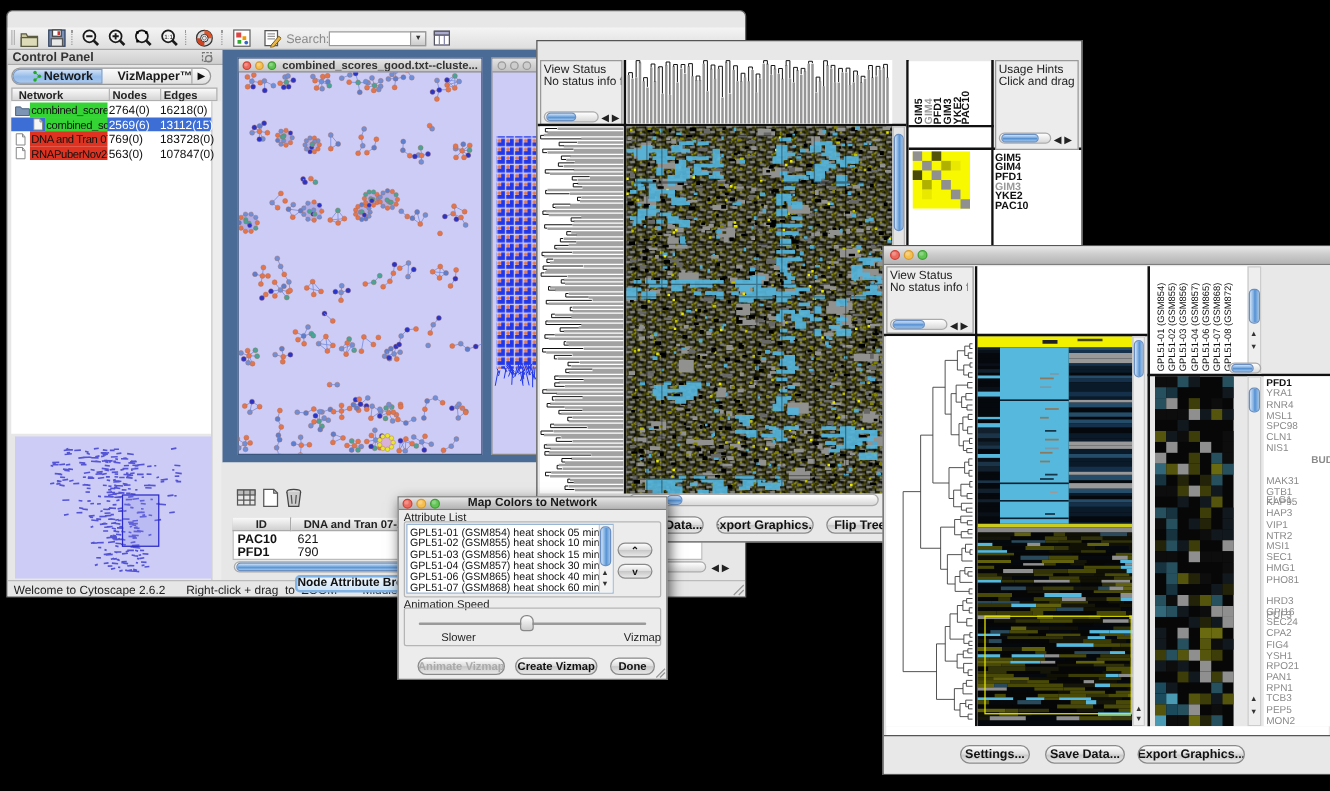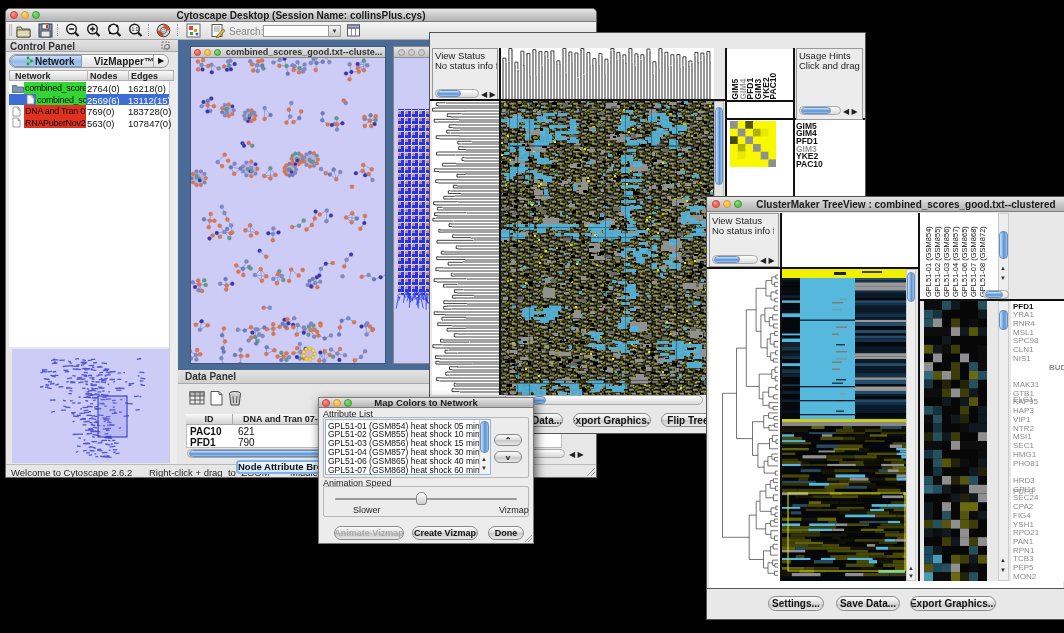--- a/index.html
+++ b/index.html
@@ -1,20 +1,14 @@
 <!DOCTYPE html>
 <html><head><meta charset="utf-8"><style>html,body{margin:0;padding:0;background:#000;}*{font-family:'Liberation Sans',sans-serif;}.abs{position:absolute;}</style></head><body>
 <div style="position:relative;width:1064px;height:633px;background:#000;overflow:hidden;">
     <div class="abs" style="left:5px;top:8px;width:592px;height:470px;background:#e7e7e7;border:1px solid #666;border-radius:5px 5px 0 0;box-sizing:border-box;overflow:hidden;">
-      <div style="position:absolute;left:0;top:0;width:590px;height:13px;background:linear-gradient(#e8e8e8,#cdcdcd 45%,#b4b4b4);border-bottom:1px solid #7e7e7e;box-sizing:border-box;">
-        <div style="position:absolute;left:4px;top:2px;width:8px;height:8px;border-radius:50%;background:radial-gradient(circle at 35% 30%, #fff4 20%, #0000 45%), #ec6a5e;border:0.5px solid #d14136;box-sizing:border-box;"></div>
-        <div style="position:absolute;left:15px;top:2px;width:8px;height:8px;border-radius:50%;background:radial-gradient(circle at 35% 30%, #fff4 20%, #0000 45%), #f5bf4f;border:0.5px solid #d89b2e;box-sizing:border-box;"></div>
-        <div style="position:absolute;left:26px;top:2px;width:8px;height:8px;border-radius:50%;background:radial-gradient(circle at 35% 30%, #fff4 20%, #0000 45%), #61c554;border:0.5px solid #3f9e33;box-sizing:border-box;"></div>
-        <div style="position:absolute;left:0px;top:0;width:590px;height:100%;display:flex;align-items:center;justify-content:center;font-size:10px;font-weight:bold;color:#1a1a1a;white-space:nowrap;overflow:hidden;">Cytoscape Desktop (Session Name: collinsPlus.cys)</div>
-      </div>
       <div class="abs" style="left:0;top:13px;width:590px;height:18px;background:linear-gradient(#f4f4f4,#dedede);border-bottom:1px solid #a8a8a8;box-sizing:border-box;"></div>
       <div class="abs" style="left:3px;top:15px;width:1px;height:12px;background:#b5b5b5;"></div>
       <div class="abs" style="left:5px;top:15px;width:1px;height:12px;background:#b5b5b5;"></div>
       <div class="abs" style="left:10px;top:14px;width:15px;height:15px;"><svg width="15" height="15">
           <path d="M1 4 l4 0 1 2 8 0 0 8 -13 0 z" fill="#c9c7a0" stroke="#5a5a40" stroke-width="1"></path>
           <path d="M1 7 l13 0 0 7 -13 0 z" fill="#dedcb8" stroke="#5a5a40" stroke-width="1"></path>
         </svg></div>
       <div class="abs" style="left:32px;top:14px;width:15px;height:15px;"><svg width="15" height="15">
           <rect x="1" y="1" width="13" height="13" fill="#7a8fb5" stroke="#30415f"></rect>
           <rect x="4" y="1" width="7" height="5" fill="#fff" stroke="#444"></rect>
@@ -145,23 +139,20 @@
         <path d="M40.6 10.9l5.7 0.0M79.1 10.4l4.1 0.0M40.8 10.6l1.9 -0.7M39.0 11.4l5.1 -0.7M124.8 10.3l4.3 -0.8M63.1 10.1l3.9 -0.5M70.3 10.9l3.6 0.5M75.9 11.3l3.8 -0.0M56.1 12.0l2.8 0.8M47.4 11.4l5.3 -0.3M72.5 14.6l1.8 -0.2M89.7 13.9l5.3 0.7M70.5 14.9l2.4 -0.0M69.4 13.9l5.9 -0.7M41.4 13.3l2.7 -0.3M39.7 14.6l5.8 -0.6M70.3 14.7l1.8 -0.5M81.1 14.0l4.0 -0.5M68.6 13.3l4.4 -0.1M57.4 13.6l2.5 0.8M76.7 16.6l5.5 -0.2M50.7 17.5l5.3 -0.6M86.6 17.7l2.7 -0.3M68.9 16.3l2.8 -0.7M54.5 16.9l4.2 -0.1M61.1 17.2l5.8 0.1M80.2 18.0l2.2 0.5M58.7 16.6l2.6 0.4M84.8 18.0l5.8 0.2M64.2 16.4l3.4 -0.7M92.7 19.8l4.7 0.5M69.5 19.9l4.2 -0.5M72.2 20.4l2.5 0.6M64.4 19.9l4.3 0.7M75.4 20.2l2.7 -0.7M78.6 20.0l2.3 0.1M90.7 21.3l5.5 0.3M92.1 20.5l4.6 -0.6M78.8 20.7l5.6 0.7M75.1 20.6l1.6 -0.0M71.2 19.5l6.0 0.1M51.4 21.1l4.8 0.4M60.8 20.0l5.6 0.3M29.8 21.0l5.6 -0.1M87.1 23.6l4.1 -0.2M30.7 22.6l4.2 0.2M127.5 23.2l4.8 0.4M71.8 23.3l4.1 0.5M111.4 23.6l1.6 -0.0M95.8 23.8l2.5 -0.0M30.0 22.4l2.7 -0.3M35.4 22.8l4.6 -0.5M105.7 24.2l3.5 -0.3M52.7 22.8l4.5 -0.1M93.9 23.2l5.5 0.1M28.5 23.4l2.1 0.5M97.8 23.0l5.8 -0.5M40.7 23.0l3.5 -0.5M42.7 26.1l3.7 0.5M92.8 26.4l5.9 -0.7M125.8 26.9l1.7 0.1M84.4 27.1l2.9 -0.8M92.8 27.2l1.6 -0.4M95.6 25.6l2.1 0.2M39.4 27.1l4.4 0.7M86.1 25.9l4.6 -0.0M75.7 26.9l3.6 -0.5M77.4 26.2l2.7 0.3M38.4 26.3l4.9 0.5M69.4 25.7l5.6 0.7M71.6 26.8l3.5 0.7M60.5 26.6l3.2 0.6M92.1 29.9l3.6 -0.5M31.8 29.9l5.2 0.3M86.8 30.6l5.9 0.1M128.3 29.2l5.1 0.7M88.8 29.5l1.9 0.1M55.1 29.6l5.0 -0.8M77.4 28.9l5.1 -0.3M65.2 28.9l5.0 -0.6M32.5 30.0l5.3 0.7M69.7 30.5l3.7 -0.7M79.7 30.1l2.8 0.2M105.3 30.3l3.9 0.1M64.4 30.4l5.3 -0.5M97.6 30.5l5.3 0.0M58.4 32.7l3.9 0.2M66.3 33.6l1.6 0.0M36.1 32.7l4.0 0.3M101.3 32.8l1.8 -0.1M127.8 32.0l3.6 -0.1M58.2 33.5l5.2 -0.0M67.1 33.6l4.3 -0.6M89.5 31.7l5.0 -0.5M79.6 32.4l2.9 0.2M113.2 33.2l2.0 -0.6M54.3 32.8l2.4 -0.1M72.7 32.5l3.2 0.0M83.4 33.0l4.3 0.0M88.8 32.9l5.3 0.6M78.6 36.6l5.1 -0.3M116.5 36.6l2.9 -0.5M128.4 35.3l2.1 0.4M73.4 35.0l2.7 0.5M33.5 35.6l2.1 0.3M95.7 35.2l1.6 0.3M129.1 36.3l3.8 0.0M37.9 35.2l4.6 -0.7M79.6 35.8l4.0 0.1M78.4 35.2l2.2 -0.5M116.5 35.0l5.7 -0.7M33.6 36.3l3.6 -0.3M43.4 36.0l3.4 -0.8M80.4 36.5l4.7 -0.5M33.1 38.3l3.3 -0.5M86.2 37.9l3.8 0.6M87.0 39.2l5.4 -0.2M35.5 38.9l4.2 0.8M80.8 39.4l5.6 0.4M55.1 38.7l5.2 0.6M103.2 39.4l5.0 -0.2M46.6 38.0l4.8 -0.3M70.3 39.2l3.1 0.2M74.7 39.8l2.5 0.3M54.0 39.0l4.1 -0.2M106.5 39.2l6.0 0.3M79.4 39.1l1.6 0.4M28.1 38.0l3.3 -0.5M74.5 42.8l2.6 0.1M85.4 42.9l3.8 0.1M104.2 41.2l5.1 0.2M79.3 41.1l4.9 0.7M90.3 42.0l2.3 0.2M96.2 42.9l1.8 -0.1M57.4 41.6l3.1 0.2M76.2 41.6l4.0 0.3M79.2 41.1l2.6 -0.5M82.7 44.9l4.9 0.6M79.9 46.0l5.9 -0.7M74.5 45.0l5.6 -0.0M92.5 46.0l3.9 0.4M77.9 46.1l3.6 0.5M73.3 45.0l4.3 -0.5M74.9 45.2l1.7 -0.6M56.4 44.6l3.5 0.1M88.9 45.7l3.4 0.0M122.0 47.7l4.8 -0.6M79.4 48.8l5.5 0.2M71.4 48.3l4.6 0.1M90.5 48.7l4.3 -0.5M80.3 49.0l5.6 -0.7M127.5 47.7l1.8 -0.1M74.4 47.3l3.9 -0.7M74.5 48.3l4.5 0.2M66.4 47.9l2.4 0.4M93.9 50.4l5.3 -0.6M88.6 50.7l5.0 -0.1M57.9 51.9l2.7 -0.2M50.9 51.4l3.0 0.4M37.9 51.2l5.6 -0.2M108.4 50.5l1.9 0.1M99.9 51.7l3.7 -0.3M81.1 51.6l2.5 -0.7M73.3 51.7l2.9 0.3M78.1 54.9l3.1 -0.2M89.2 54.8l2.0 0.1M115.2 54.3l5.6 0.5M60.3 54.0l2.9 -0.2M113.1 54.1l2.6 -0.2M65.6 54.2l3.1 -0.2M87.4 54.5l5.1 0.5M100.6 53.8l4.0 0.4M90.1 54.4l1.6 0.1M70.6 58.4l4.1 0.2M82.1 58.1l4.0 -0.7M74.2 58.0l1.9 0.6M100.8 58.0l2.1 0.2M92.2 56.9l2.6 0.4M51.3 57.2l3.3 0.7M76.1 57.5l4.5 0.1M75.2 57.3l5.6 0.5M53.8 58.2l4.5 0.5M97.9 60.9l5.8 0.0M49.2 61.2l4.7 -0.1M71.6 61.6l4.8 -0.2M84.6 60.0l2.3 -0.1M68.3 60.2l1.8 -0.6M123.4 61.2l4.4 -0.5M97.4 61.4l4.1 -0.7M87.2 60.0l2.0 -0.5M82.5 60.0l4.2 -0.5M106.9 63.0l2.8 0.4M71.9 63.7l5.2 -0.4M99.8 64.5l5.5 -0.3M39.2 63.1l3.7 -0.7M67.5 64.3l5.8 -0.2M59.8 64.7l2.7 0.3M76.5 62.7l2.6 -0.0M59.0 63.9l4.7 -0.5M101.9 63.3l2.2 -0.4M94.0 67.8l4.4 -0.4M65.0 66.1l3.9 0.4M111.6 67.4l5.3 -0.7M80.3 67.2l2.7 -0.6M61.0 67.0l5.8 0.6M82.4 67.4l2.9 -0.1M86.4 66.2l5.2 0.1M76.3 66.1l3.9 0.5M74.5 66.4l1.8 -0.1M93.6 69.6l4.7 0.3M93.4 70.8l3.6 0.5M90.5 68.9l4.4 -0.2M76.9 69.8l4.0 -0.8M67.9 70.5l6.0 -0.5M69.5 70.0l3.2 -0.3M70.6 69.7l3.0 0.3M79.5 69.6l4.8 0.7M91.3 70.3l4.0 -0.3M83.5 72.2l2.1 0.3M73.4 72.4l4.7 -0.2M91.8 72.5l1.9 -0.5M60.5 72.8l2.1 -0.7M95.8 73.3l3.8 0.4M71.4 72.8l5.2 -0.3M77.4 73.4l3.3 0.8M81.6 73.3l5.1 0.2M95.1 73.3l3.0 -0.6M85.1 76.1l3.2 0.5M90.9 76.6l2.2 0.6M70.5 75.8l4.0 0.0M94.9 76.1l5.9 0.3M97.5 75.5l5.3 0.7M78.9 75.6l1.9 0.1M78.8 75.8l4.6 0.7M76.1 80.1l2.1 -0.6M93.4 79.3l5.6 0.1M76.0 80.2l5.6 0.5M80.8 78.4l4.2 0.5M78.4 79.3l2.6 0.5M106.8 79.3l2.3 -0.7M90.8 80.1l5.9 0.3M85.4 82.6l2.9 0.4M73.2 81.3l5.1 -0.5M94.0 81.6l3.6 -0.2M77.8 81.8l3.8 0.1M81.1 82.6l3.0 -0.7M81.1 82.5l5.8 -0.0M78.6 82.5l3.4 0.3M84.9 86.4l3.7 0.5M65.7 85.2l5.3 -0.1M62.1 85.5l3.9 -0.1M74.4 85.0l5.6 -0.7M80.4 85.6l4.8 0.4M60.7 85.6l2.9 -0.7M92.5 85.2l3.8 -0.7M92.4 88.6l4.6 -0.4M80.2 87.6l2.6 0.7M94.4 88.8l5.8 0.6M66.5 89.0l2.5 0.1M93.4 87.7l5.6 0.5M93.7 87.5l5.8 -0.4M93.6 88.1l2.8 -0.7M100.0 91.3l3.3 0.1M71.6 90.7l1.7 0.6M79.4 92.6l5.7 -0.0M96.1 91.2l2.4 0.7M89.8 91.3l5.3 -0.0M79.6 92.4l2.3 0.8M88.6 92.4l2.4 -0.7M98.9 95.2l2.0 -0.3M102.0 94.0l4.7 0.3M71.0 94.6l5.7 -0.7M85.6 94.1l4.7 -0.5M93.3 95.0l2.6 0.5M72.7 94.9l5.5 -0.4M95.6 95.6l2.9 0.3M81.4 98.8l1.9 -0.1M99.5 97.9l3.9 -0.7M76.7 98.4l2.6 -0.7M78.7 98.3l2.8 -0.4M81.5 98.6l2.3 0.8M97.6 97.7l1.7 0.4M65.0 97.2l3.7 0.1M100.8 100.6l4.4 0.3M86.7 101.6l3.8 0.3M71.0 101.8l3.8 -0.5M85.2 100.4l4.2 -0.1M77.5 101.5l5.0 0.5M85.1 101.1l2.5 -0.0M96.7 101.1l1.7 0.3M63.9 103.3l2.3 -0.8M74.2 103.9l3.7 -0.1M82.4 104.8l1.8 0.1M103.6 104.6l3.9 -0.4M89.8 103.6l1.7 0.2M91.5 103.5l3.9 0.1M101.3 103.5l2.3 -0.5M94.8 107.8l4.6 0.5M94.5 106.5l3.1 0.8M88.2 107.1l1.7 0.4M90.1 107.6l3.5 -0.7M83.5 107.9l2.6 -0.6M76.8 106.3l3.4 -0.7M89.8 107.6l6.0 0.4" stroke="#3e3ecf" stroke-width="1.3" fill="none" opacity="0.85"></path>
         <rect x="86" y="47" width="29" height="41" fill="#8888e8" fill-opacity="0.25" stroke="#2a2ac8" stroke-width="1"></rect>
       </svg>
       <div class="abs" style="left:0;top:455px;width:590px;height:14px;background:#e6e6e6;border-top:1px solid #bbb;box-sizing:border-box;">
         <div class="abs" style="left:5px;top:1.5px;font-size:9.5px;color:#222;">Welcome to Cytoscape 2.6.2</div>
         <div class="abs" style="left:143px;top:1.5px;font-size:9.5px;color:#222;">Right-click + drag &nbsp;to &nbsp;ZOOM</div>
         <div class="abs" style="left:284px;top:1.5px;font-size:9.5px;color:#222;">Middle-</div>
       </div>
       <div class="abs" style="left:172px;top:31px;width:418px;height:330px;background:#4a6b96;"></div>
       <div class="abs" style="left:172px;top:361px;width:418px;height:94px;background:#e7e7e7;">
-        <div class="abs" style="left:0;top:0;width:100%;height:14px;background:linear-gradient(#e3e3e3,#cfcfcf);border-bottom:1px solid #aaa;box-sizing:border-box;">
-          <div class="abs" style="left:7px;top:1px;font-size:10px;font-weight:bold;color:#333;">Data Panel</div>
-        </div>
         <svg class="abs" width="17" height="17" style="left:11px;top:20px;">
           <rect x="1" y="2" width="14" height="12" fill="#e8e8e8" stroke="#555"></rect>
           <rect x="1" y="2" width="14" height="4" fill="#bbb" stroke="#555"></rect>
           <line x1="6" y1="2" x2="6" y2="14" stroke="#555"></line>
           <line x1="11" y1="2" x2="11" y2="14" stroke="#555"></line>
           <line x1="1" y1="10" x2="15" y2="10" stroke="#555"></line>
         </svg>
         <svg class="abs" width="17" height="17" style="left:30px;top:20px;">
           <path d="M3 1.5 L11 1.5 L14 4.5 L14 15 L3 15 Z" fill="#fff" stroke="#555"></path>
           <path d="M11 1.5 L11 4.5 L14 4.5" fill="none" stroke="#555"></path>
@@ -1118,21 +1109,20 @@
       <div style="position:absolute;left:11px;top:380px;width:52px;height:14px;background:linear-gradient(#fdfdfd,#dcdcdc 50%,#c8c8c8 52%,#e8e8e8);border:1px solid #8a8a8a;border-radius:7.0px;box-sizing:border-box;display:flex;align-items:center;justify-content:center;font-size:10px;font-weight:bold;color:#111;white-space:nowrap;overflow:hidden;">Settings...</div>
       <div style="position:absolute;left:75px;top:380px;width:58px;height:14px;background:linear-gradient(#fdfdfd,#dcdcdc 50%,#c8c8c8 52%,#e8e8e8);border:1px solid #8a8a8a;border-radius:7.0px;box-sizing:border-box;display:flex;align-items:center;justify-content:center;font-size:10px;font-weight:bold;color:#111;white-space:nowrap;overflow:hidden;">Save Data...</div>
       <div style="position:absolute;left:143px;top:380px;width:78px;height:14px;background:linear-gradient(#fdfdfd,#dcdcdc 50%,#c8c8c8 52%,#e8e8e8);border:1px solid #8a8a8a;border-radius:7.0px;box-sizing:border-box;display:flex;align-items:center;justify-content:center;font-size:10px;font-weight:bold;color:#111;white-space:nowrap;overflow:hidden;">Export Graphics...</div>
       <div style="position:absolute;left:231px;top:380px;width:76px;height:14px;background:linear-gradient(#fdfdfd,#dcdcdc 50%,#c8c8c8 52%,#e8e8e8);border:1px solid #8a8a8a;border-radius:7.0px;box-sizing:border-box;display:flex;align-items:center;justify-content:center;font-size:10px;font-weight:bold;color:#111;white-space:nowrap;overflow:hidden;">Flip Tree Nod</div>
     </div>
     <div class="abs" style="left:706px;top:196px;width:358px;height:424px;background:#e8e8e8;border:1px solid #555;border-right:none;box-sizing:border-box;overflow:hidden;">
       <div style="position:absolute;left:0;top:0;width:358px;height:15px;background:linear-gradient(#e8e8e8,#cdcdcd 45%,#b4b4b4);border-bottom:1px solid #7e7e7e;box-sizing:border-box;">
         <div style="position:absolute;left:5px;top:3px;width:8px;height:8px;border-radius:50%;background:radial-gradient(circle at 35% 30%, #fff4 20%, #0000 45%), #ec6a5e;border:0.5px solid #d14136;box-sizing:border-box;"></div>
         <div style="position:absolute;left:16px;top:3px;width:8px;height:8px;border-radius:50%;background:radial-gradient(circle at 35% 30%, #fff4 20%, #0000 45%), #f5bf4f;border:0.5px solid #d89b2e;box-sizing:border-box;"></div>
         <div style="position:absolute;left:27px;top:3px;width:8px;height:8px;border-radius:50%;background:radial-gradient(circle at 35% 30%, #fff4 20%, #0000 45%), #61c554;border:0.5px solid #3f9e33;box-sizing:border-box;"></div>
-        <div style="position:absolute;left:40px;top:0;width:318px;height:100%;display:flex;align-items:center;justify-content:center;font-size:10px;font-weight:bold;color:#1a1a1a;white-space:nowrap;overflow:hidden;">ClusterMaker TreeView : combined_scores_good.txt--clustered</div>
       </div>
       <div class="abs" style="left:2px;top:16px;width:70px;height:54px;background:#ececec;border:1px solid #999;box-sizing:border-box;">
         <div class="abs" style="left:2px;top:1px;font-size:9.5px;color:#222;">View Status</div>
         <div class="abs" style="left:2px;top:11px;font-size:9.5px;color:#222;white-space:nowrap;overflow:hidden;width:62px;">No status info f</div>
         <div style="position:absolute;left:2px;top:41px;width:46px;height:9px;background:linear-gradient(#fff,#d8d8d8);border:1px solid #aaa;border-radius:4.5px;box-sizing:border-box;"></div>
         <div style="position:absolute;left:4px;top:42px;width:26px;height:7px;background:linear-gradient(#cfe2f7,#76a9e0 45%,#5590d2 55%,#9cc4ec);border:1px solid #6a8fc0;border-radius:3.5px;box-sizing:border-box;"></div>
         <div style="position:absolute;left:50px;top:42px;font-size:8px;color:#222;font-family:'Liberation Sans',sans-serif;">◀&nbsp;▶</div>
       </div>
       <div class="abs" style="left:73px;top:16px;width:2px;height:368px;background:#111;"></div>
       <div class="abs" style="left:75px;top:16px;width:136px;height:54px;background:#fff;"></div>

